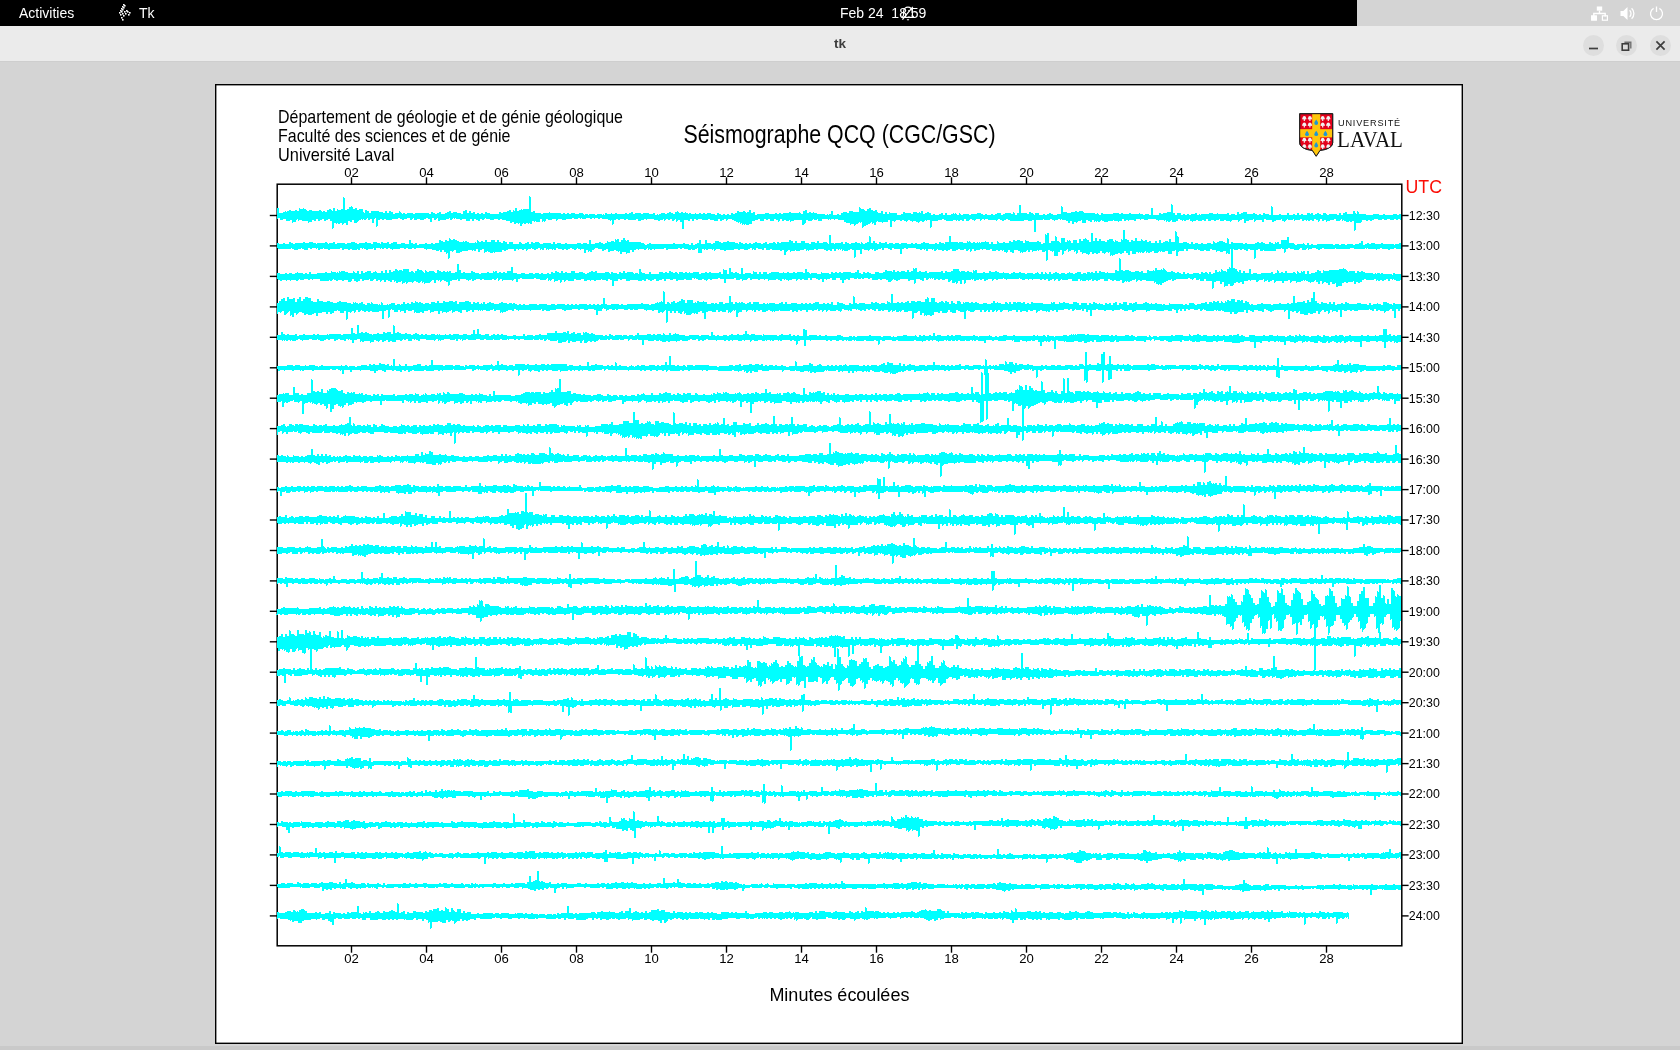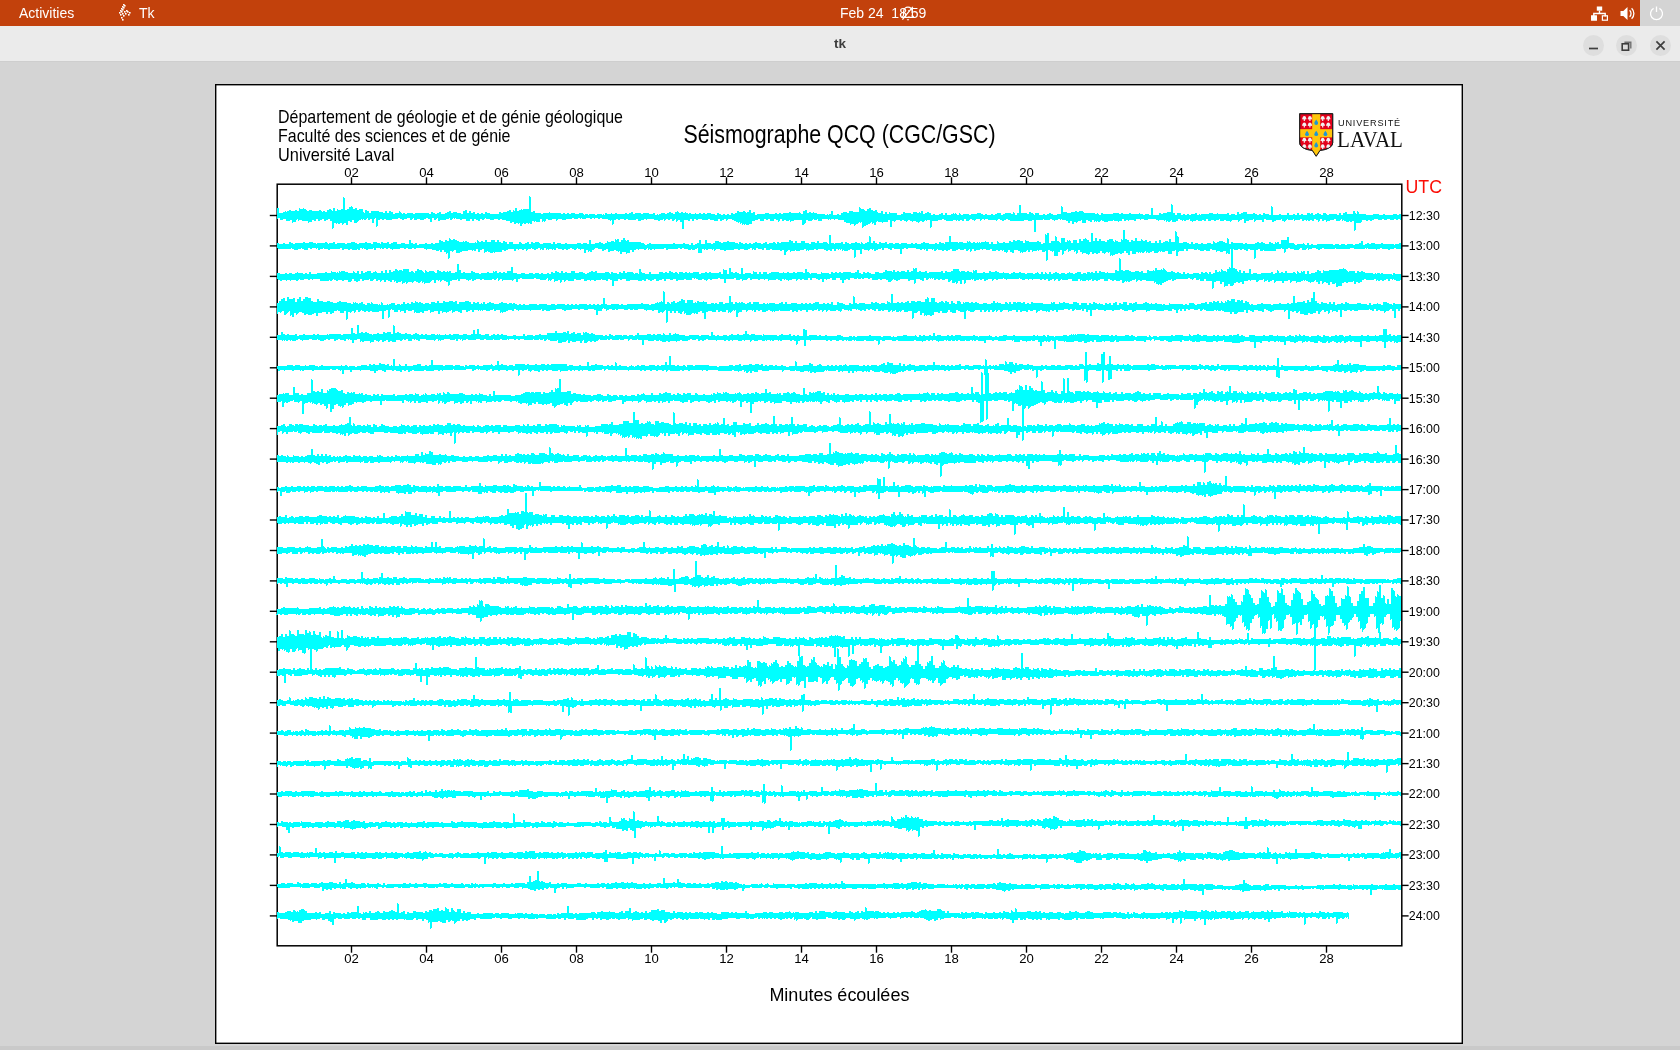--- a/index.html
+++ b/index.html
@@ -1,16 +1,16 @@
 <!DOCTYPE html>
 <html><head><meta charset="utf-8"><style>
 * { margin:0; padding:0; box-sizing:border-box; }
 html,body { width:1680px; height:1050px; overflow:hidden; background:#d4d4d4;
   font-family:"Liberation Sans", sans-serif; }
-#topbar { position:absolute; left:0; top:0; width:1640px; height:26px; background:#c2410c; }
+#topbar { position:absolute; left:0; top:0; width:1357px; height:26px; background:#000000; }
 #topbar .t { position:absolute; color:#ffffff; font-size:14px; line-height:26px; }
 #titlebar { position:absolute; left:0; top:26px; width:1680px; height:36px; background:#ebebeb;
   border-bottom:1px solid #cecece; }
 #titlebar .title { position:absolute; left:0; width:1680px; text-align:center; top:0;
   line-height:35px; font-weight:bold; font-size:13.5px; color:#3d3d3d; }
 .wbtn { position:absolute; top:35px; width:21px; height:21px; border-radius:50%;
   background:#dedede; }
 .wbtn svg { position:absolute; left:0; top:0; }
 #content { position:absolute; left:0; top:63px; width:1680px; height:987px; background:#d4d4d4; }
 #bstrip { position:absolute; left:0; top:1046px; width:1680px; height:4px; background:#c9c9c9; }

